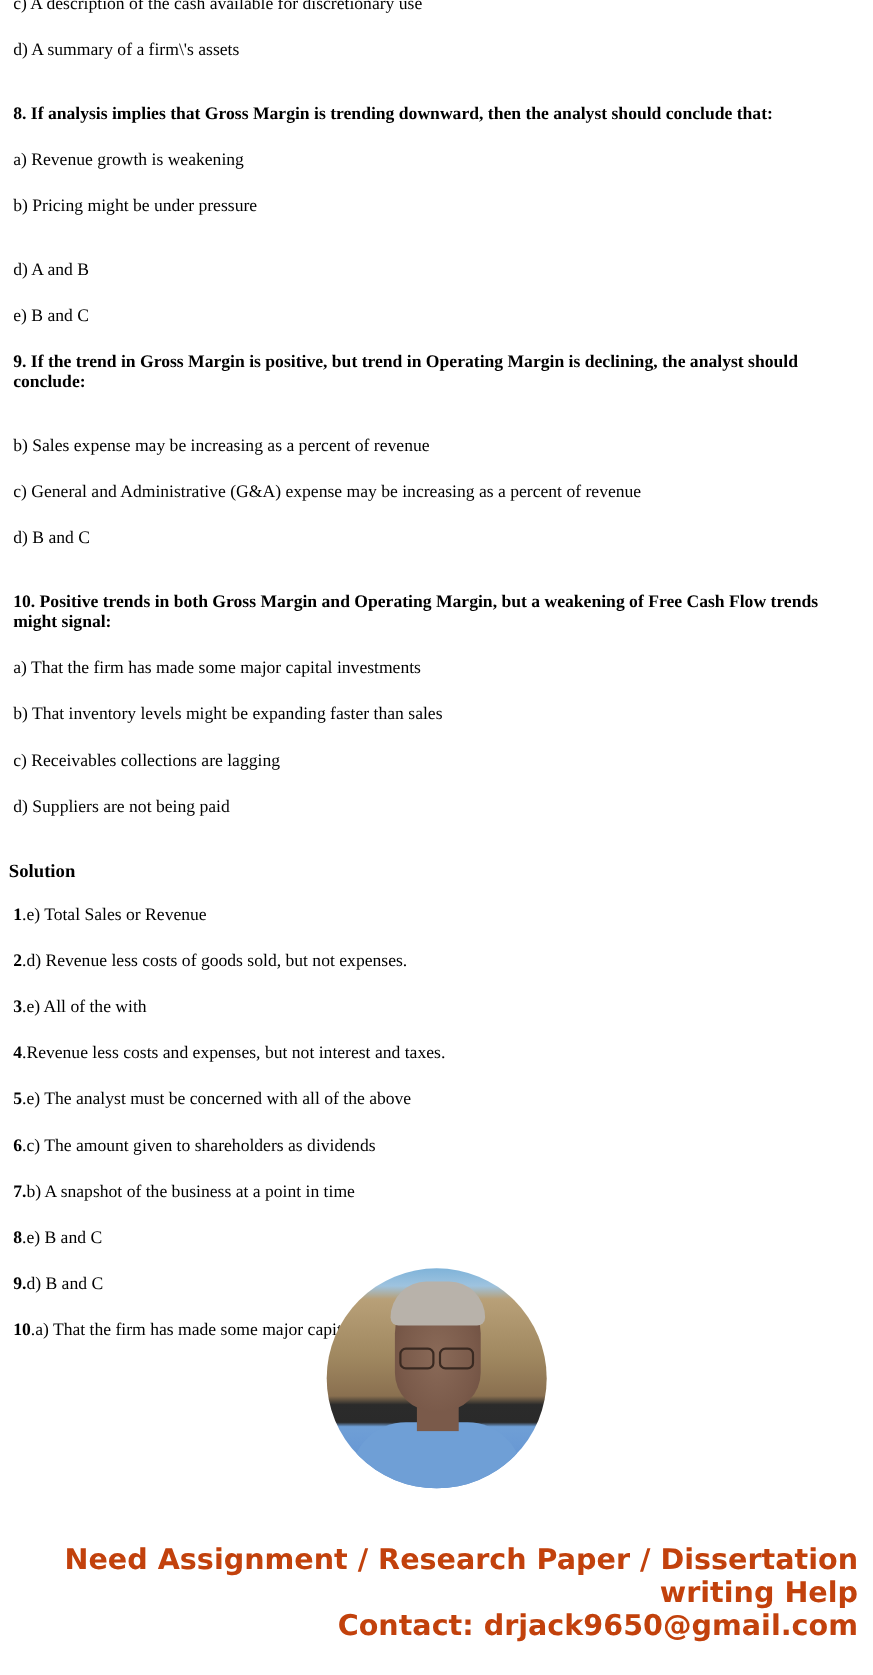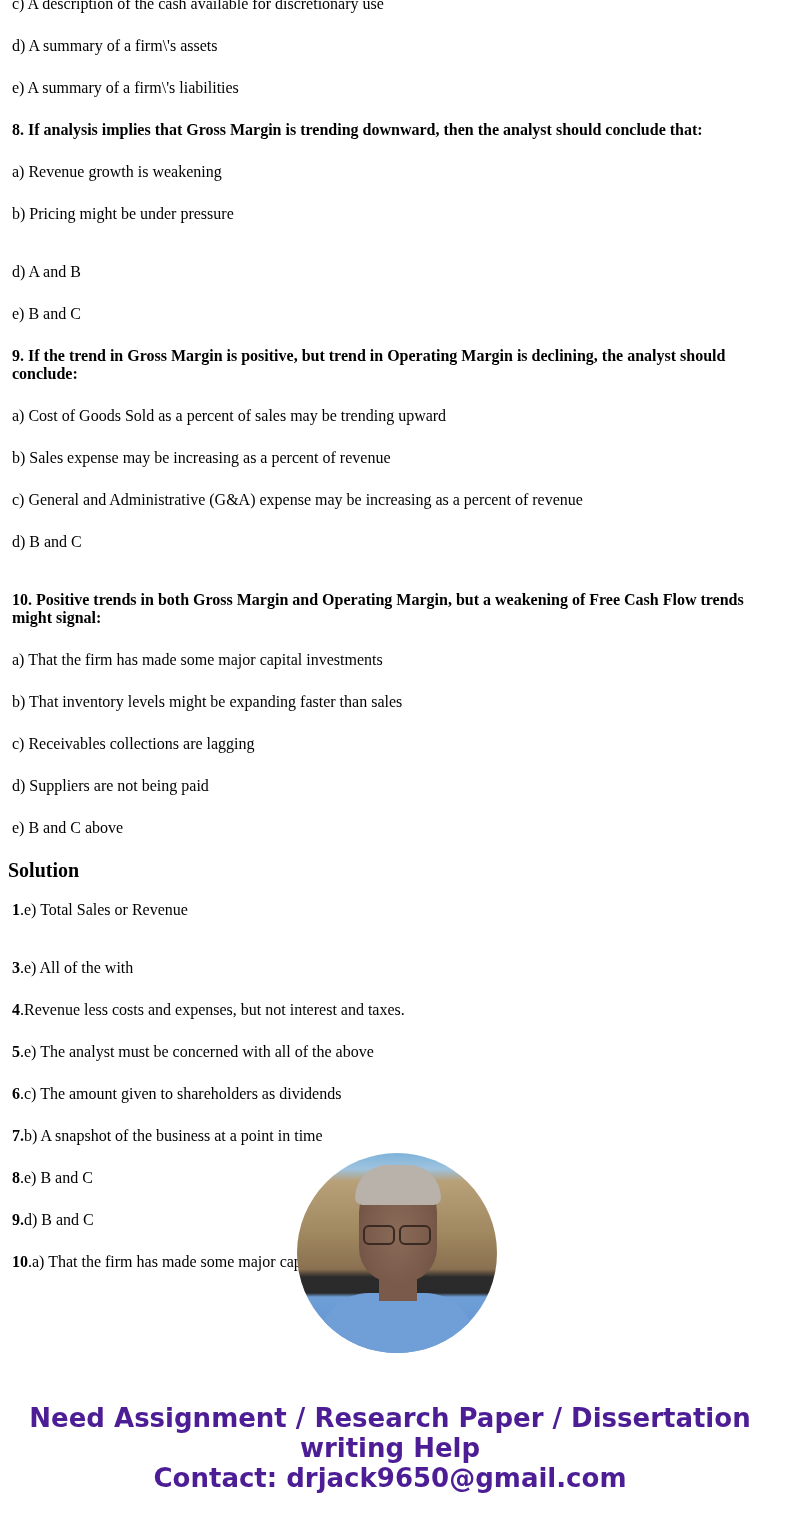--- a/index.html
+++ b/index.html
@@ -9,21 +9,21 @@
     overflow: hidden;
     position: relative;
     font-family: "Liberation Serif", serif;
     font-size: 16px;
     color: #000;
   }
   .page { position: absolute; left: 8px; top: -9px; width: 778px; }
   p { margin: 4px; line-height: 18px; }
   .q { font-weight: bold; }
   .gap { height: 16px; }
-  h3 { margin: 0; font-size: 20px; font-weight: bold; line-height: 22px; }
+  h3 { margin: 0; font-size: 17px; font-weight: bold; line-height: 22px; }
   .ans b { font-weight: bold; }
   .avatar-wrap { position: absolute; left: 297px; top: 1153px; width: 200px; height: 200px; }
   .avatar {
     width: 200px; height: 200px; border-radius: 50%; overflow: hidden; position: relative;
     background: linear-gradient(180deg, #7fb3d9 0%, #9ec3df 8%, #b8a078 14%, #a08860 40%, #8a7050 58%, #2b2b2b 62%, #2a2a2a 70%, #6f9fd6 72%, #5f8fd0 100%);
   }
   .head {
     position: absolute; left: 62px; top: 20px; width: 78px; height: 110px;
     border-radius: 40px 40px 36px 36px;
     background: radial-gradient(ellipse at 50% 55%, #8a6a58 0%, #7a5a4a 60%, #6a4c3e 100%);
@@ -42,81 +42,79 @@
   .shirt {
     position: absolute; left: 22px; top: 140px; width: 156px; height: 80px;
     background: #6f9fd6; border-radius: 50px 50px 0 0;
   }
   .neck {
     position: absolute; left: 82px; top: 118px; width: 38px; height: 30px;
     background: #7a5a4a;
   }
   .promo {
     position: absolute; left: 0; top: 1403px; width: 780px;
-    text-align: center;
+    text-align: right;
     font-family: "DejaVu Sans", sans-serif;
     font-weight: bold;
     font-size: 26px;
     line-height: 30px;
-    color: #4c1d95;
+    color: #c2410c;
   }
 </style>
 </head>
 <body>
 
 <div class="page">
 
   <p>c) A description of the cash available for discretionary use</p>
   <div class="gap"></div>
   <p>d) A summary of a firm\'s assets</p>
   <div class="gap"></div>
-  <p>e) A summary of a firm\'s liabilities</p>
   <div class="gap"></div>
 
   <p class="q">8. If analysis implies that Gross Margin is trending downward, then the analyst should conclude that:</p>
   <div class="gap"></div>
   <p>a) Revenue growth is weakening</p>
   <div class="gap"></div>
   <p>b) Pricing might be under pressure</p>
   <div class="gap"></div>
   <div class="gap"></div>
   <p>d) A and B</p>
   <div class="gap"></div>
   <p>e) B and C</p>
   <div class="gap"></div>
 
   <p class="q">9. If the trend in Gross Margin is positive, but trend in Operating Margin is declining, the analyst should conclude:</p>
   <div class="gap"></div>
-  <p>a) Cost of Goods Sold as a percent of sales may be trending upward</p>
   <div class="gap"></div>
   <p>b) Sales expense may be increasing as a percent of revenue</p>
   <div class="gap"></div>
   <p>c) General and Administrative (G&amp;A) expense may be increasing as a percent of revenue</p>
   <div class="gap"></div>
   <p>d) B and C</p>
   <div class="gap"></div>
   <div class="gap"></div>
 
   <p class="q">10. Positive trends in both Gross Margin and Operating Margin, but a weakening of Free Cash Flow trends might signal:</p>
   <div class="gap"></div>
   <p>a) That the firm has made some major capital investments</p>
   <div class="gap"></div>
   <p>b) That inventory levels might be expanding faster than sales</p>
   <div class="gap"></div>
   <p>c) Receivables collections are lagging</p>
   <div class="gap"></div>
   <p>d) Suppliers are not being paid</p>
   <div class="gap"></div>
-  <p>e) B and C above</p>
   <div style="height:18px"></div>
 
   <h3>Solution</h3>
   <div class="gap"></div>
   <p class="ans"><b>1</b><span>.e) Total Sales or Revenue</span></p>
   <div class="gap"></div>
+  <p class="ans"><b>2</b><span>.d) Revenue less costs of goods sold, but not expenses.</span></p>
   <div class="gap"></div>
   <p class="ans"><b>3</b><span>.e) All of the with</span></p>
   <div class="gap"></div>
   <p class="ans"><b>4</b><span>.Revenue less costs and expenses, but not interest and taxes.</span></p>
   <div class="gap"></div>
   <p class="ans"><b>5</b><span>.e) The analyst must be concerned with all of the above</span></p>
   <div class="gap"></div>
   <p class="ans"><b>6</b><span>.c) The amount given to shareholders as dividends</span></p>
   <div class="gap"></div>
   <p class="ans"><b>7.</b><span>b) A snapshot of the business at a point in time</span></p>

